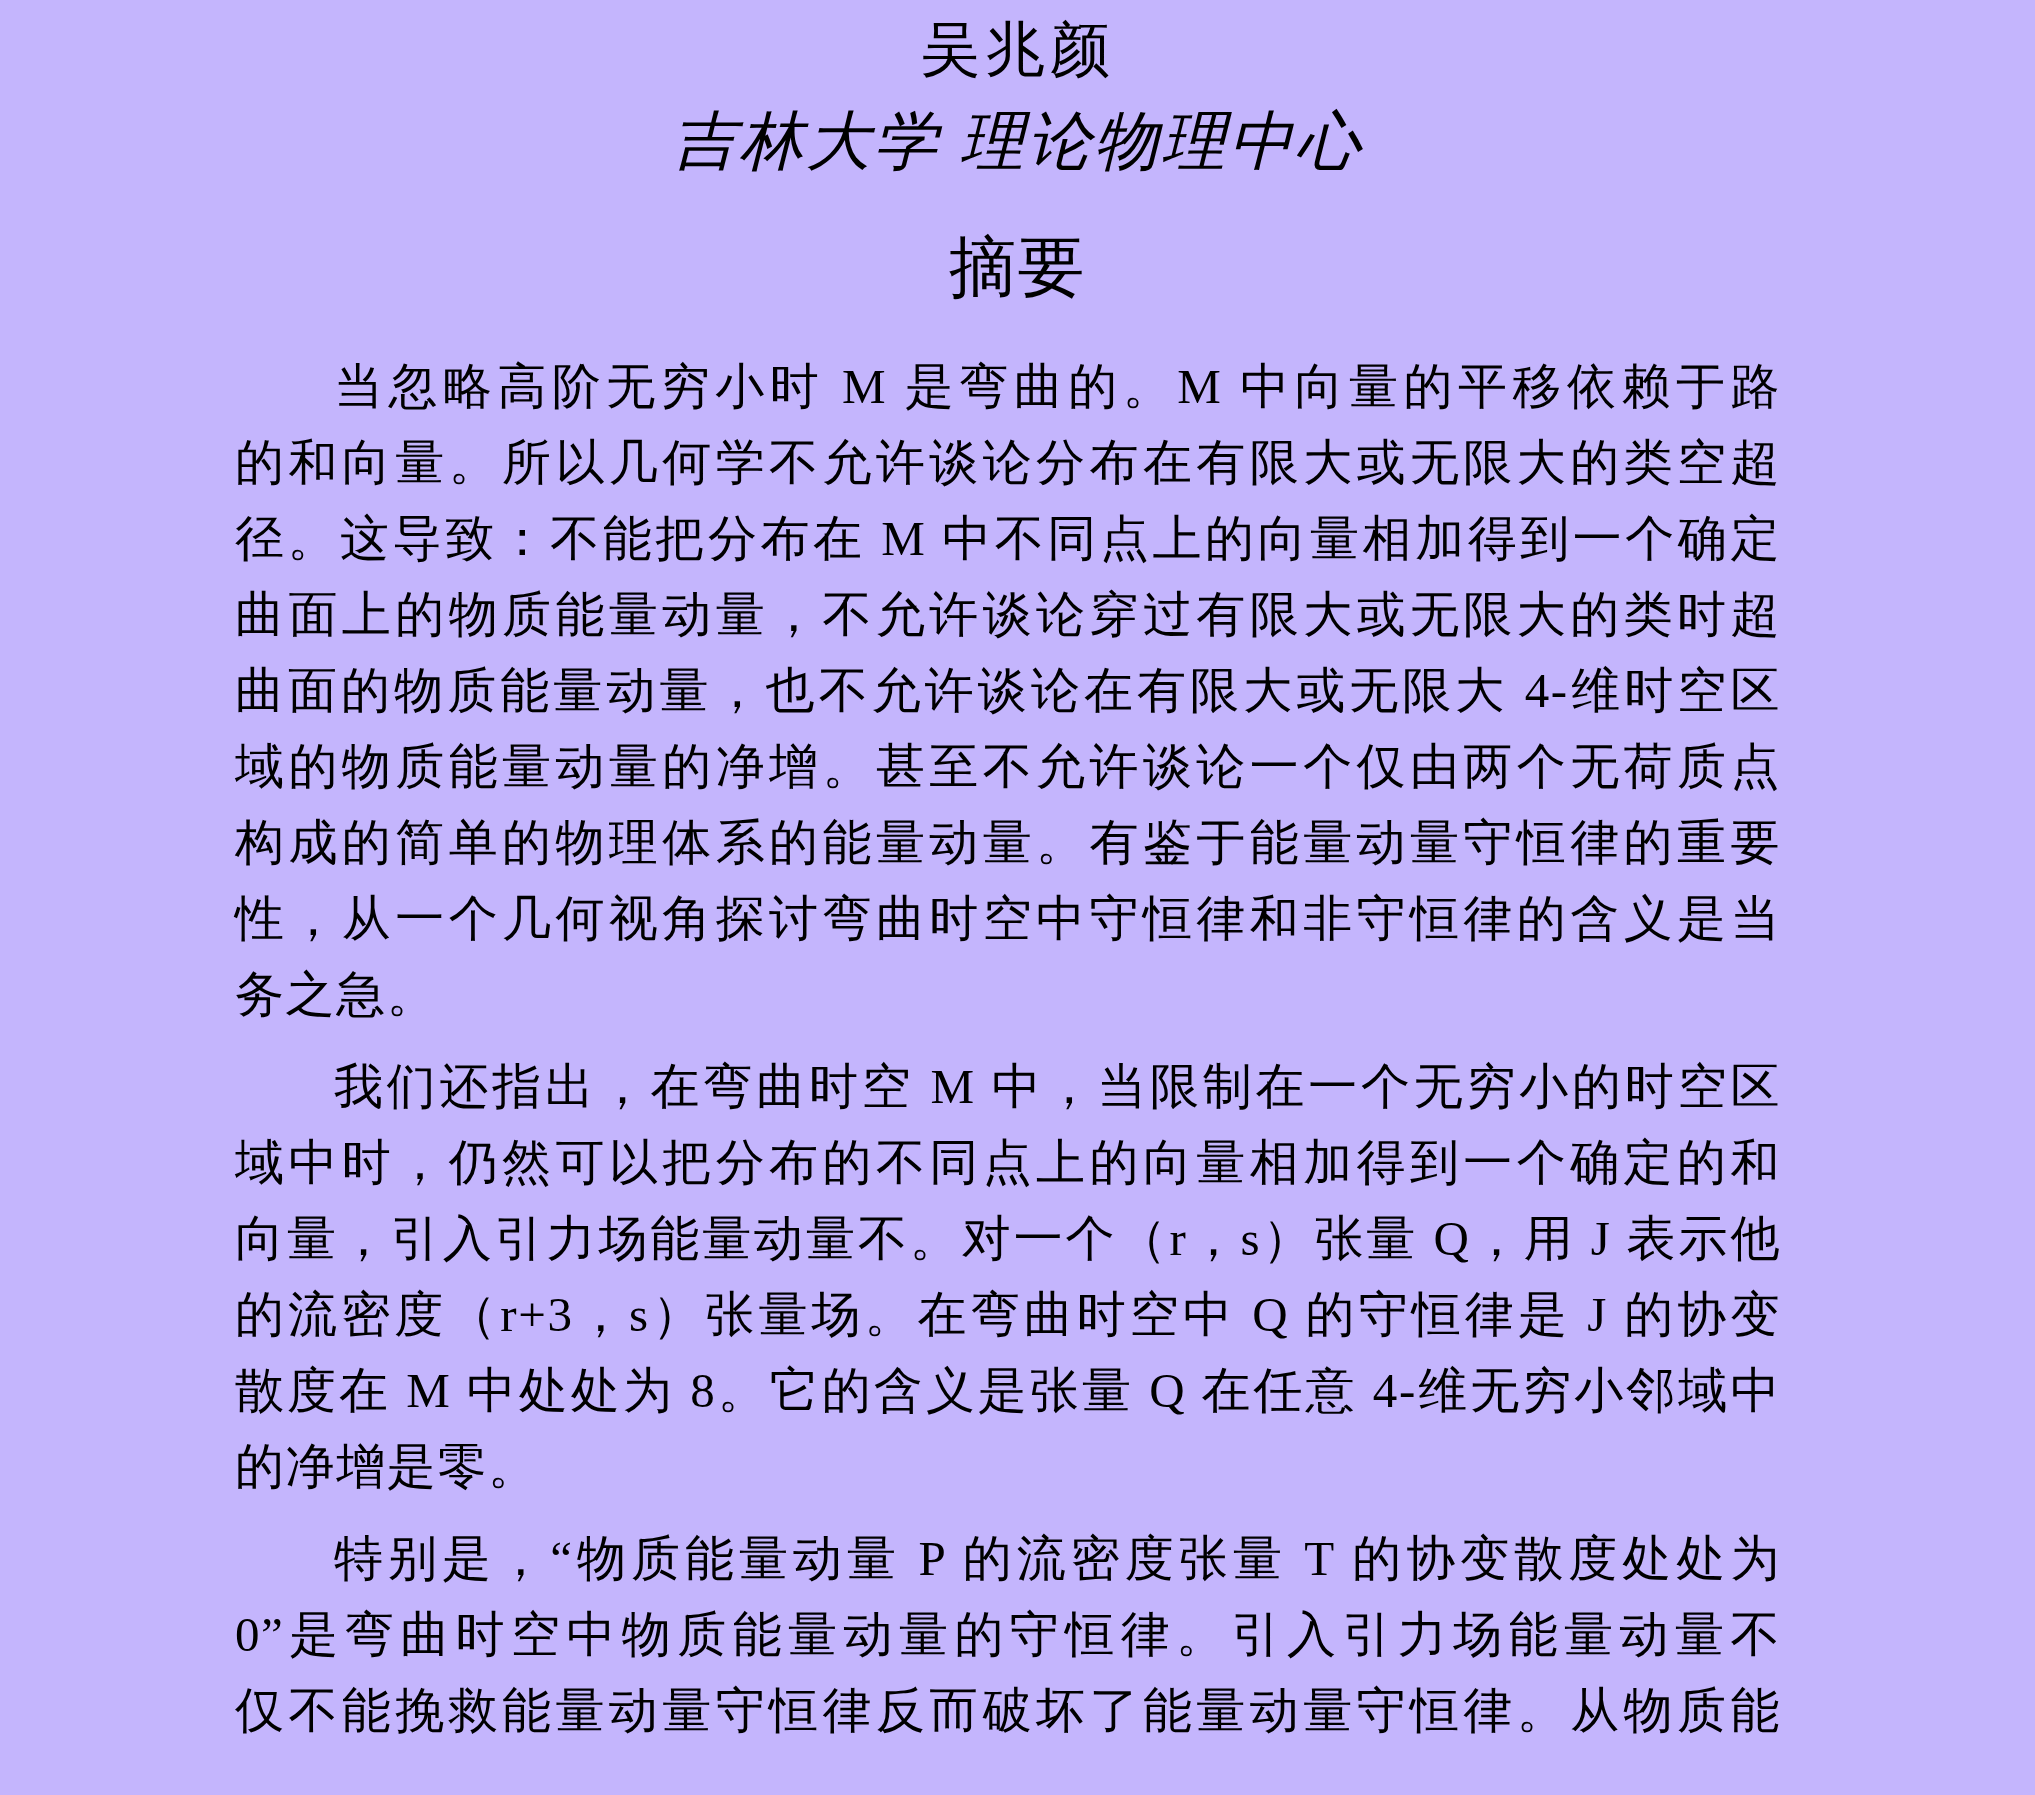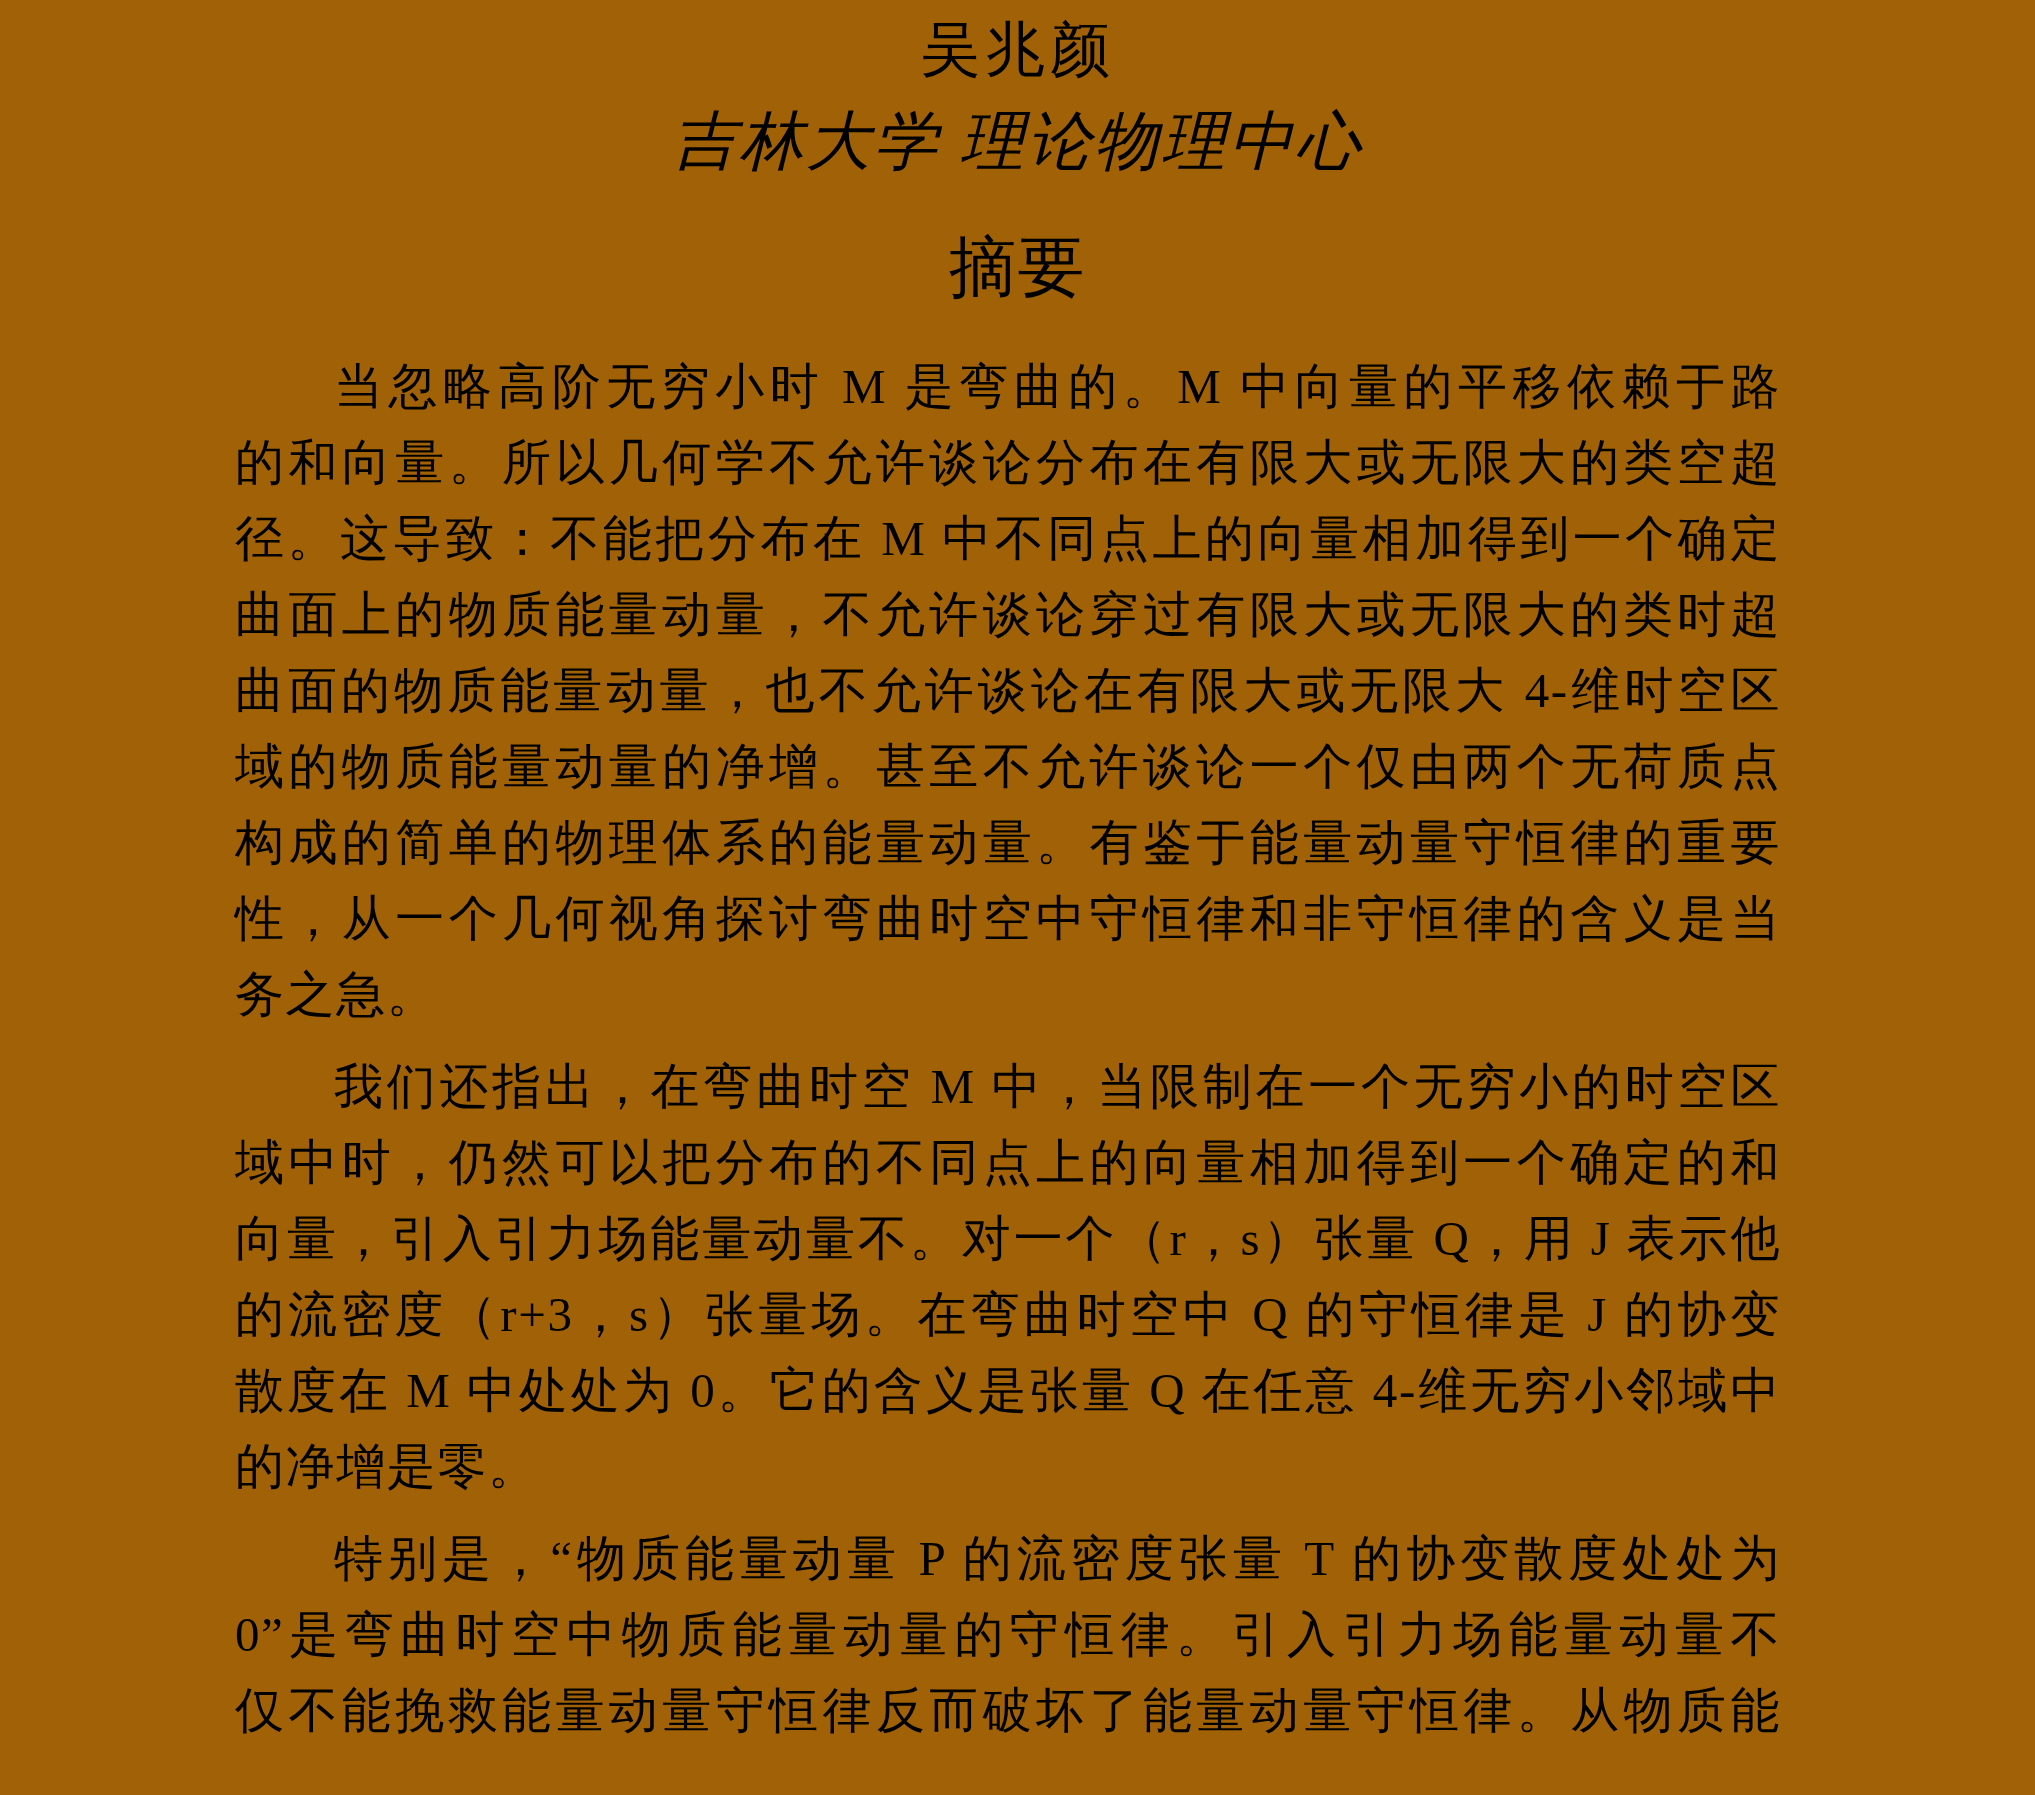--- a/index.html
+++ b/index.html
@@ -4,21 +4,21 @@
 <style>
   html, body {
     margin: 0;
     padding: 0;
     background: #ffffff;
   }
   .page {
     position: relative;
     width: 2035px;
     height: 1796px;
-    background: #a16207;
+    background: #c4b5fd;
     color: #000000;
     font-family: "Liberation Serif", "DejaVu Serif", serif;
     overflow: hidden;
   }
   .author {
     text-align: center;
     font-size: 60px;
     line-height: 1.05;
     padding-top: 19px;
     letter-spacing: 4.8px;
@@ -80,21 +80,21 @@
       <div class="line">构成的简单的物理体系的能量动量。有鉴于能量动量守恒律的重要</div>
       <div class="line">性，从一个几何视角探讨弯曲时空中守恒律和非守恒律的含义是当</div>
       <div class="line short">务之急。</div>
     </div>
 
     <div class="para">
       <div class="line indent">我们还指出，在弯曲时空 M 中，当限制在一个无穷小的时空区</div>
       <div class="line">域中时，仍然可以把分布的不同点上的向量相加得到一个确定的和</div>
       <div class="line">向量，引入引力场能量动量不。对一个（r，s）张量 Q，用 J 表示他</div>
       <div class="line">的流密度（r+3，s）张量场。在弯曲时空中 Q 的守恒律是 J 的协变</div>
-      <div class="line">散度在 M 中处处为 0。它的含义是张量 Q 在任意 4-维无穷小邻域中</div>
+      <div class="line">散度在 M 中处处为 8。它的含义是张量 Q 在任意 4-维无穷小邻域中</div>
       <div class="line short">的净增是零。</div>
     </div>
 
     <div class="para">
       <div class="line indent">特别是，“物质能量动量 P 的流密度张量 T 的协变散度处处为</div>
       <div class="line">0”是弯曲时空中物质能量动量的守恒律。引入引力场能量动量不</div>
       <div class="line">仅不能挽救能量动量守恒律反而破坏了能量动量守恒律。从物质能</div>
     </div>
 
   </div>

